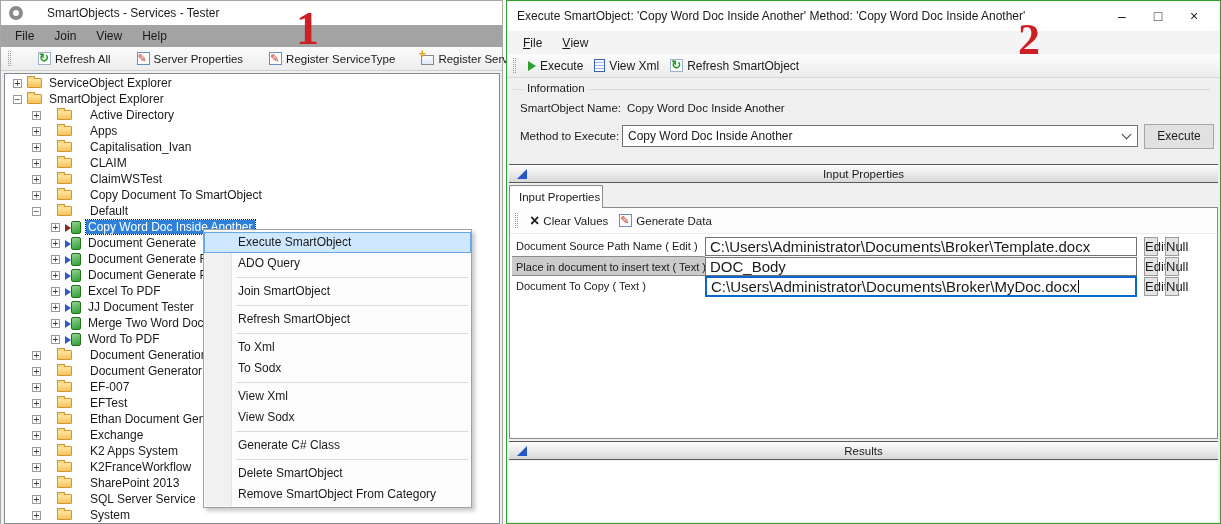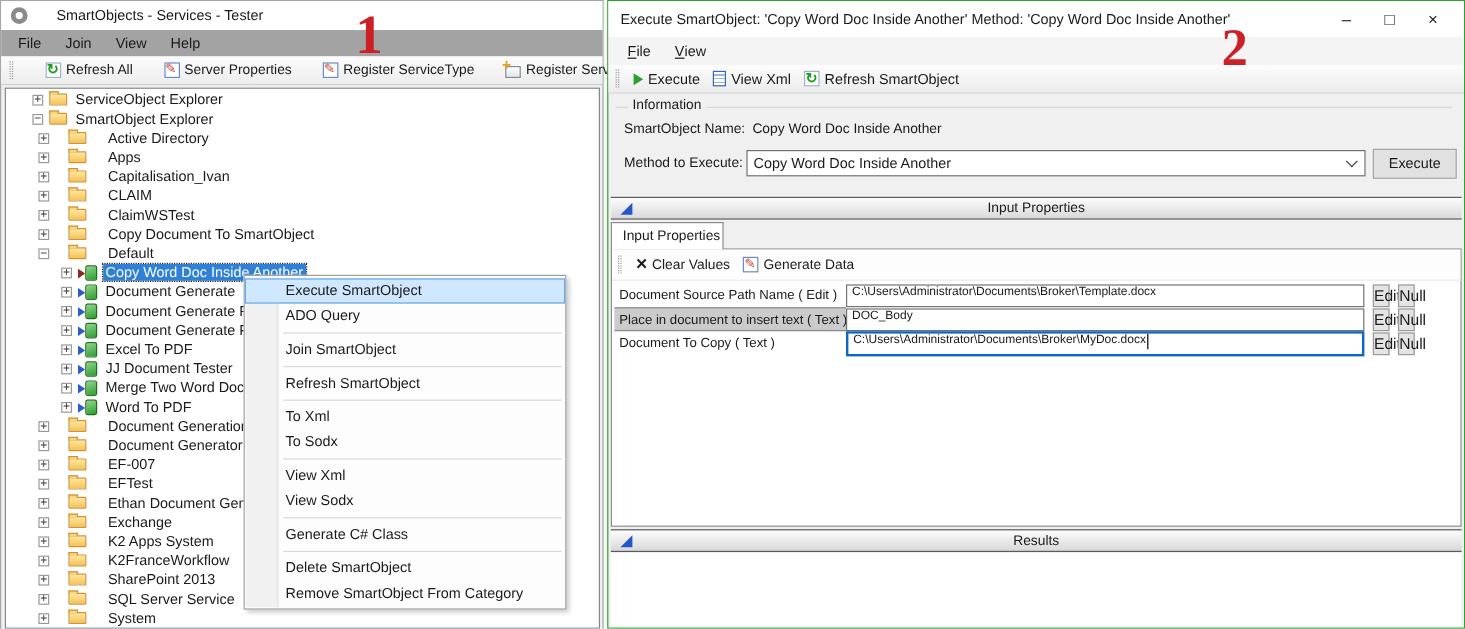--- a/index.html
+++ b/index.html
@@ -23,21 +23,21 @@
   .pencil-box::after { content:"\270E"; position:absolute; left:0px; top:-2px; color:#c23828; font-size:11px; line-height:14px; }
   .gridplus-box { width:13px; height:10px; border:1px solid #8a8a8a; background:linear-gradient(#fdfdfd,#dfe7f2); position:relative; margin-top:3px; flex:none; }
   .gridplus-box::before { content:"+"; position:absolute; left:-4px; top:-10px; color:#e0a41c; font-weight:bold; font-size:13px; }
   .play-icon { width:0; height:0; border-left:8px solid #2e9e2e; border-top:5px solid transparent; border-bottom:5px solid transparent; flex:none; }
   .xml-icon { width:11px; height:13px; border:1px solid #3a66b0; background:repeating-linear-gradient(#ffffff 0 2px, #9db8e8 2px 3px); flex:none; }
   .clear-x-icon { color:#1a1a1a; font-size:16px; font-weight:bold; line-height:13px; flex:none; }
 
   
   .treepanel { position:absolute; left:3px; top:72px; right:2px; bottom:0; background:#fff; border:1px solid #828790; overflow:hidden; padding-top:1px; }
   .trow { height:16px; display:flex; align-items:center; white-space:nowrap; }
-  .trow.l0 { padding-left:22px; } .trow.l1 { padding-left:27px;gap:11px; } .trow.l2 { padding-left:46px; }
+  .trow.l0 { padding-left:8px; } .trow.l1 { padding-left:27px;gap:11px; } .trow.l2 { padding-left:46px; }
   .exp { width:9px; height:9px; border:1px solid #9a9a9a; background:#fff; margin-right:5px; flex:none; position:relative; }
   .exp::before { position:absolute; left:0; top:0; width:7px; height:7px; font-size:10px; line-height:7px; text-align:center; color:#333; }
   .exp.plus::before { content:"+"; }
   .exp.minus::before { content:"\2212"; }
   .folder-icon { width:15px; height:10px; background:linear-gradient(#ffe6a0,#f3c356); border:1px solid #cf9536; border-radius:1px; position:relative; margin-right:5px; flex:none; }
   .folder-icon::before { content:""; position:absolute; top:-3px; left:-1px; width:6px; height:2px; background:#f7d77e; border:1px solid #cf9536; border-bottom:none; }
   .so-icon { position:relative; width:17px; height:13px; margin-right:4px; flex:none; }
   .so-icon::after { content:""; position:absolute; right:1px; top:0; width:8px; height:11px; background:linear-gradient(160deg,#8fd48f,#2f9e2f); border:1px solid #1e701e; border-radius:2px; }
   .so-icon::before { content:""; position:absolute; left:0; top:3px; border-left:6px solid #2d5cc8; border-top:4px solid transparent; border-bottom:4px solid transparent; }
   .trow .lbl { padding:0 2px; }
@@ -81,21 +81,21 @@
   .tri-icon { position:absolute; left:8px; top:4px; width:0; height:0; border-bottom:10px solid #2456c6; border-left:10px solid transparent; }
 
   .tab { position:absolute; left:2px; top:184px; width:94px; height:23px; background:#fff; border:1px solid #8c8c8c; border-bottom:none; line-height:22px; padding-left:9px; z-index:2; font-size:11.5px; }
   .tabpage { position:absolute; left:2px; top:206px; right:2px; height:232px; background:#fff; border:1px solid #8c8c8c; }
   .ptoolbar { height:26px; display:flex; align-items:center; gap:5px; padding-left:5px; background:#fdfdfd; border-bottom:1px solid #ececec; }
 
   .grid { position:absolute; left:2px; top:28px; right:2px; }
   .grow { display:flex; align-items:center; height:20px; }
   .glabel { width:193px; align-self:stretch; line-height:20px; padding-left:4px; font-size:11px; white-space:nowrap; overflow:hidden; }
   .grow.sel .glabel { background:#cbcbcb; border-top:1px solid #8a8a8a; border-bottom:1px solid #8a8a8a; }
-  .ginput { width:432px; height:19px; background:#fff; border:1px solid #737373; display:flex; padding:0 4px; white-space:nowrap; overflow:hidden; flex:none; font-size:10px; }
+  .ginput { width:432px; height:19px; background:#fff; border:1px solid #737373; display:flex; align-items:center; padding:0 4px; white-space:nowrap; overflow:hidden; flex:none; font-size:15px; }
   .grow.focused .ginput { border:2px solid #0a66cc; height:21px; }
   .caret { display:inline-block; width:1px; height:13px; background:#000; margin-left:1px; }
   .gbtn { width:14px; height:19px; margin-left:7px; background:#e4e4e4; border:1px solid #9a9a9a; text-align:center; line-height:17px; font-size:13px; flex:none; }
   .results-area { position:absolute; left:2px; top:460px; right:2px; bottom:1px; background:#fff; }
 </style>
 </head>
 <body>
 
 <div id="win1">
   <div class="titlebar1">

